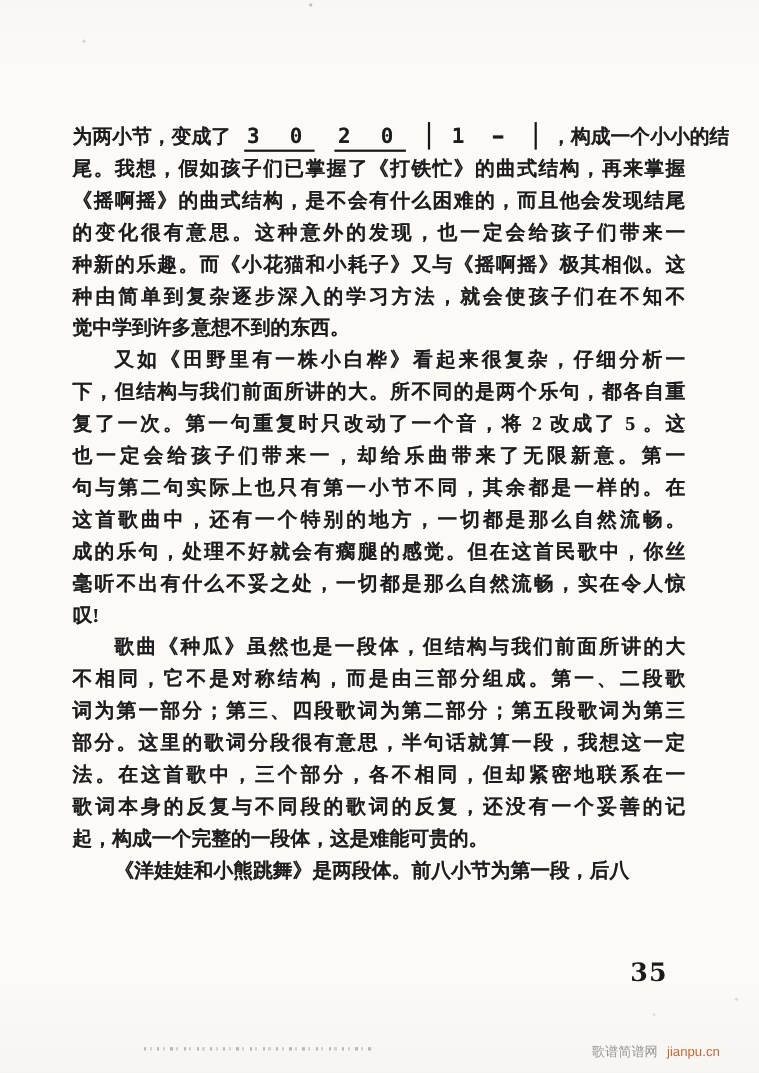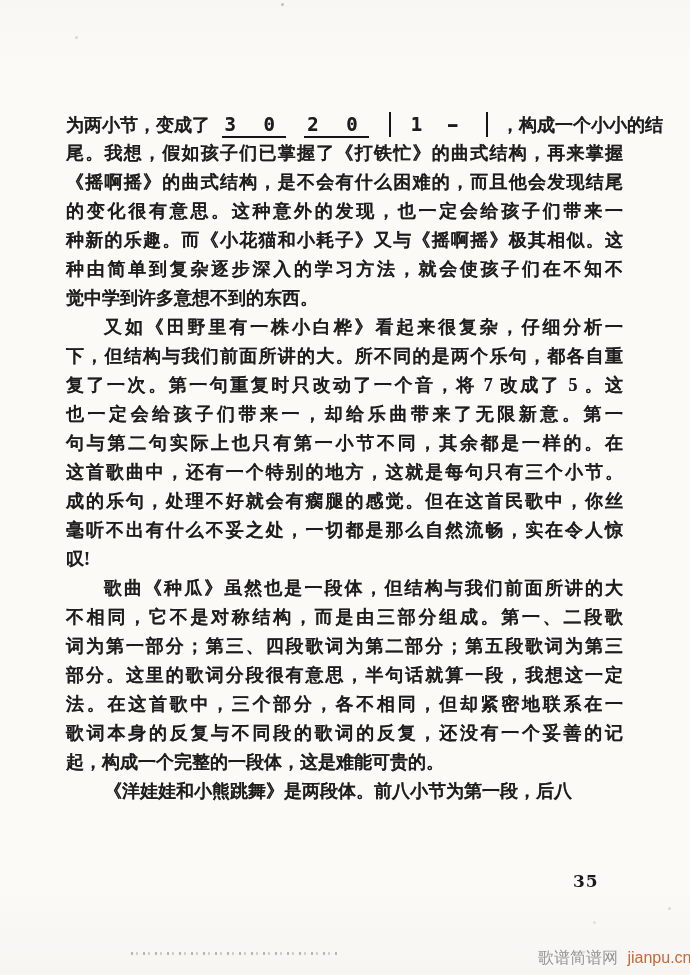--- a/index.html
+++ b/index.html
@@ -62,30 +62,30 @@
   .jp-note{margin:0 6px;}
   .jp-dash{
     display:inline-block;
     transform:scaleX(1.6);
     margin:0 14px;
     font-weight:bold;
   }
   .page-number{
     position:absolute;
     left:573px; top:871px;
-    font-size:17px;
+    font-size:23px;
     font-weight:bold;
     color:#1a1a1a;
     letter-spacing:1px;
     font-family:"DejaVu Serif","Liberation Serif",serif;
   }
   .watermark{
     position:absolute;
     left:538px; top:948px;
-    font-size:16px;
+    font-size:12px;
     font-family:"Liberation Sans","DejaVu Sans",sans-serif;
     white-space:nowrap;
   }
   .watermark .site{color:#969696;}
   .watermark .domain{color:#c8683a;margin-left:5px;}
   .noise-line{
     position:absolute;
     left:131px; top:952px;
     width:208px; height:3px;
     background:repeating-linear-gradient(90deg,
@@ -125,24 +125,24 @@
 
     <div id="paragraphs">
         <div class="line">尾。我想，假如孩子们已掌握了《打铁忙》的曲式结构，再来掌握</div>
         <div class="line">《摇啊摇》的曲式结构，是不会有什么困难的，而且他会发现结尾</div>
         <div class="line">的变化很有意思。这种意外的发现，也一定会给孩子们带来一</div>
         <div class="line">种新的乐趣。而《小花猫和小耗子》又与《摇啊摇》极其相似。这</div>
         <div class="line">种由简单到复杂逐步深入的学习方法，就会使孩子们在不知不</div>
         <div class="line short">觉中学到许多意想不到的东西。</div>
         <div class="line indent">又如《田野里有一株小白桦》看起来很复杂，仔细分析一</div>
         <div class="line">下，但结构与我们前面所讲的大。所不同的是两个乐句，都各自重</div>
-        <div class="line">复了一次。第一句重复时只改动了一个音，将 7 改成了 5 。这</div>
+        <div class="line">复了一次。第一句重复时只改动了一个音，将 2 改成了 5 。这</div>
         <div class="line">也一定会给孩子们带来一，却给乐曲带来了无限新意。第一</div>
         <div class="line">句与第二句实际上也只有第一小节不同，其余都是一样的。在</div>
-        <div class="line">这首歌曲中，还有一个特别的地方，这就是每句只有三个小节。</div>
+        <div class="line">这首歌曲中，还有一个特别的地方，一切都是那么自然流畅。</div>
         <div class="line">成的乐句，处理不好就会有瘸腿的感觉。但在这首民歌中，你丝</div>
         <div class="line">毫听不出有什么不妥之处，一切都是那么自然流畅，实在令人惊</div>
         <div class="line short">叹!</div>
         <div class="line indent">歌曲《种瓜》虽然也是一段体，但结构与我们前面所讲的大</div>
         <div class="line">不相同，它不是对称结构，而是由三部分组成。第一、二段歌</div>
         <div class="line">词为第一部分；第三、四段歌词为第二部分；第五段歌词为第三</div>
         <div class="line">部分。这里的歌词分段很有意思，半句话就算一段，我想这一定</div>
         <div class="line">法。在这首歌中，三个部分，各不相同，但却紧密地联系在一</div>
         <div class="line">歌词本身的反复与不同段的歌词的反复，还没有一个妥善的记</div>
         <div class="line short">起，构成一个完整的一段体，这是难能可贵的。</div>

